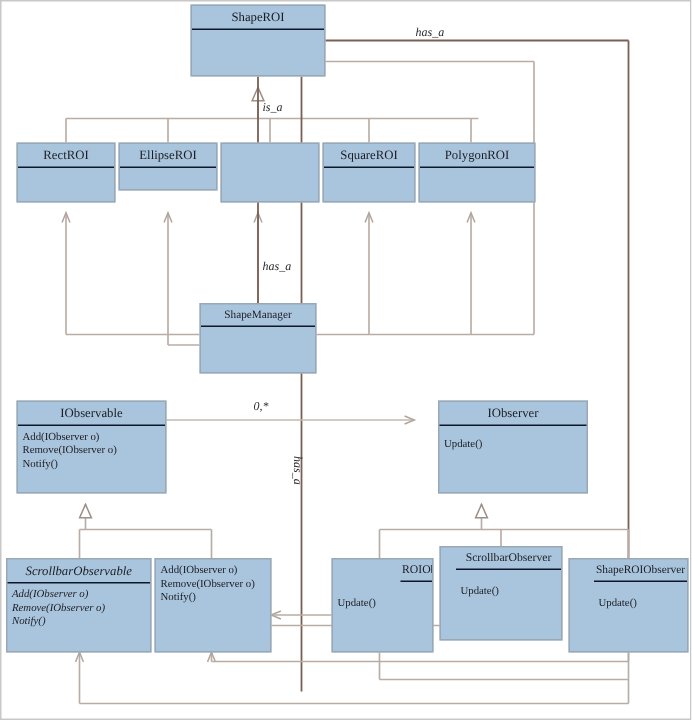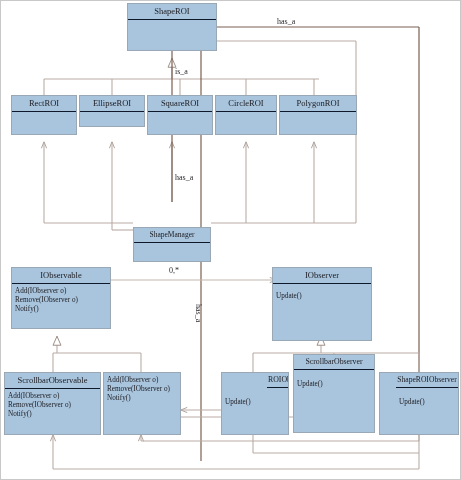--- a/index.html
+++ b/index.html
@@ -57,20 +57,21 @@
   .uml-body div {
     white-space: nowrap;
   }
   .edge-label {
     position: absolute;
     font-size: 8px;
     color: #2a2a30;
     z-index: 6;
     white-space: nowrap;
     background: transparent;
+    font-style: italic;
   }
   .edge-label.vertical {
     writing-mode: vertical-rl;
     text-orientation: mixed;
   }
 </style>
 </head>
 <body>
 
 <div id="canvas">
@@ -167,56 +168,55 @@
     <div class="uml-title">RectROI</div>
     <div class="uml-body"></div>
   </div>
 
   <div class="uml-class" style="left:78px;top:94px;width:66px;height:32px;">
     <div class="uml-title">EllipseROI</div>
     <div class="uml-body"></div>
   </div>
 
   <div class="uml-class" style="left:146px;top:94px;width:66px;height:40px;">
+    <div class="uml-body"></div>
+  </div>
+
+  <div class="uml-class" style="left:214px;top:94px;width:62px;height:40px;">
     <div class="uml-title">SquareROI</div>
-    <div class="uml-body"></div>
-  </div>
-
-  <div class="uml-class" style="left:214px;top:94px;width:62px;height:40px;">
-    <div class="uml-title">CircleROI</div>
     <div class="uml-body"></div>
   </div>
 
   <div class="uml-class" style="left:278px;top:94px;width:78px;height:40px;">
     <div class="uml-title">PolygonROI</div>
     <div class="uml-body"></div>
   </div>
 
-  <div class="uml-class" style="left:132px;top:201px;width:78px;height:35px;margin-top:25px;">
+  <div class="uml-class" style="left:132px;top:201px;width:78px;height:47px;">
     <div class="uml-title" style="font-size:7.5px;">ShapeManager</div>
     <div class="uml-body"></div>
   </div>
 
   <div class="uml-class" style="left:10px;top:266px;width:100px;height:62px;">
     <div class="uml-title">IObservable</div>
     <div class="uml-body">
       <div>Add(IObserver o)</div>
       <div>Remove(IObserver o)</div>
       <div>Notify()</div>
     </div>
   </div>
 
-  <div class="uml-class" style="left:271px;top:266px;width:100px;height:74px;justify-content:center;">
+  <div class="uml-class" style="left:291px;top:266px;width:100px;height:62px;justify-content:center;">
     <div class="uml-title">IObserver</div>
     <div class="uml-body" style="padding-top:8px;">
       <div>Update()</div>
     </div>
   </div>
 
-  <div class="uml-class" style="left:3px;top:371px;width:97px;height:63px;">
+  <div class="uml-class" style="left:3px;top:371px;width:97px;height:63px;font-style:italic;">
     <div class="uml-title">ScrollbarObservable</div>
     <div class="uml-body">
       <div>Add(IObserver o)</div>
       <div>Remove(IObserver o)</div>
       <div>Notify()</div>
     </div>
   </div>
 
   <div class="uml-class" style="left:102px;top:371px;width:78px;height:63px;">
     <div class="uml-body">
@@ -226,21 +226,21 @@
     </div>
   </div>
 
   <div class="uml-class" style="left:220px;top:371px;width:68px;height:63px;">
     <div class="uml-title" style="font-size:7.8px;margin-left:45px;">ROIObserver</div>
     <div class="uml-body" style="padding-top:10px;">
       <div>Update()</div>
     </div>
   </div>
 
-  <div class="uml-class" style="left:292px;top:353px;width:82px;height:79px;">
+  <div class="uml-class" style="left:292px;top:363px;width:82px;height:63px;padding-left:10px;">
     <div class="uml-title" style="font-size:7.8px;">ScrollbarObserver</div>
     <div class="uml-body" style="padding-top:10px;">
       <div>Update()</div>
     </div>
   </div>
 
   <div class="uml-class" style="left:378px;top:371px;width:80px;height:63px;padding-left:16px;">
     <div class="uml-title" style="font-size:7.6px;">ShapeROIObserver</div>
     <div class="uml-body" style="padding-top:10px;">
       <div>Update()</div>

